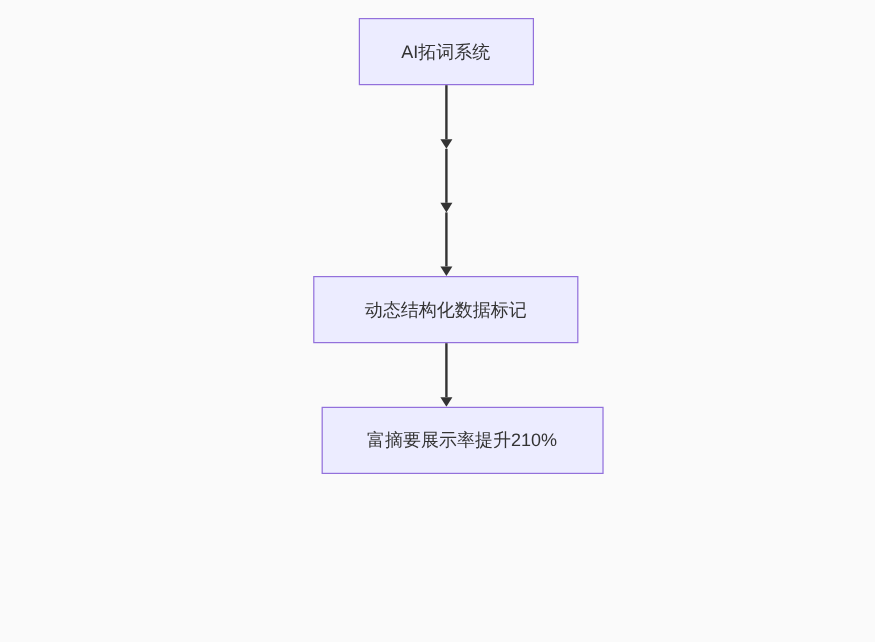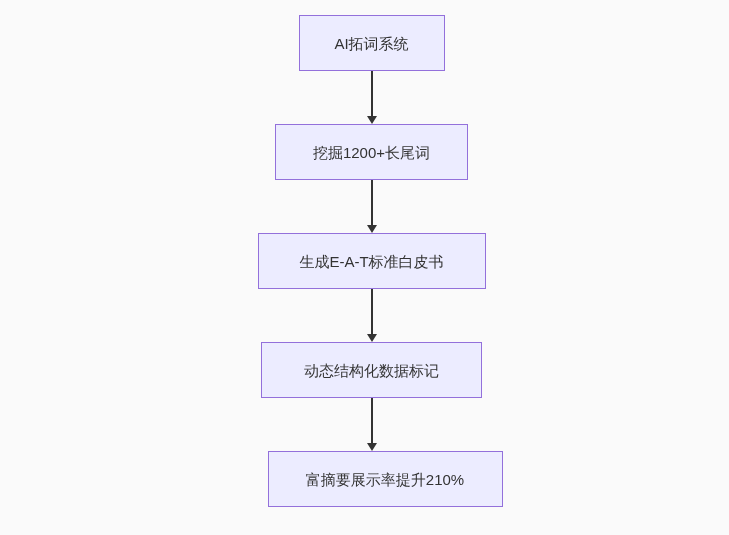--- a/index.html
+++ b/index.html
@@ -77,32 +77,26 @@
 
     <div class="node node-1">
       <span>AI拓词系统</span>
     </div>
 
     <div class="arrow">
       <div class="shaft"></div>
       <div class="head"></div>
     </div>
 
-    <div class="node node-2">
-      <span>挖掘1200+长尾词</span>
-    </div>
 
     <div class="arrow">
       <div class="shaft"></div>
       <div class="head"></div>
     </div>
 
-    <div class="node node-3">
-      <span>生成E-A-T标准白皮书</span>
-    </div>
 
     <div class="arrow">
       <div class="shaft"></div>
       <div class="head"></div>
     </div>
 
     <div class="node node-4">
       <span>动态结构化数据标记</span>
     </div>
 

